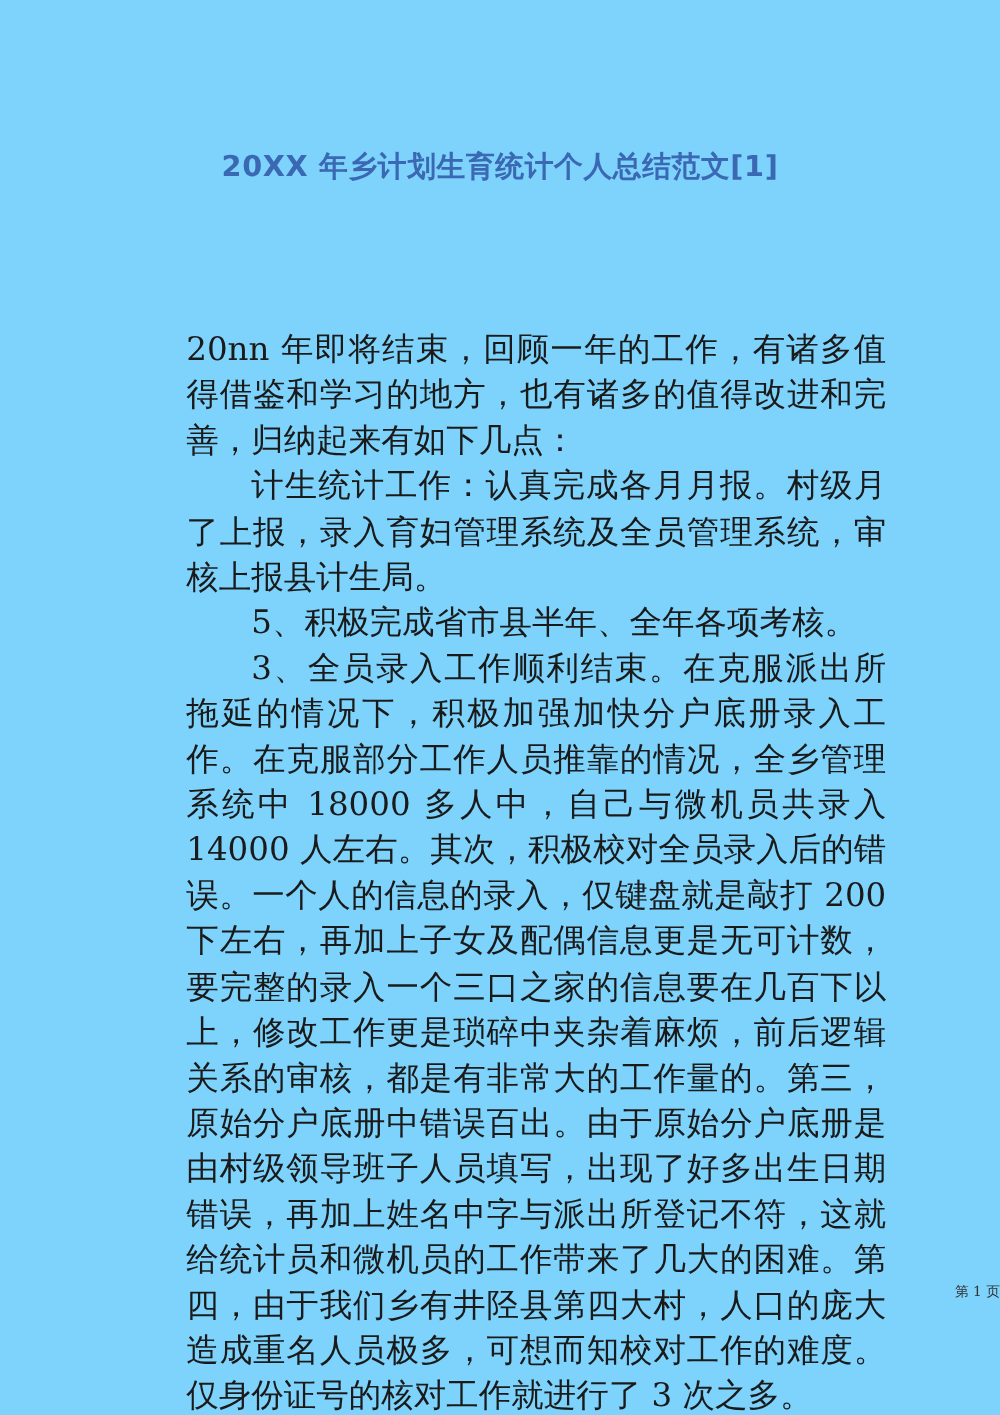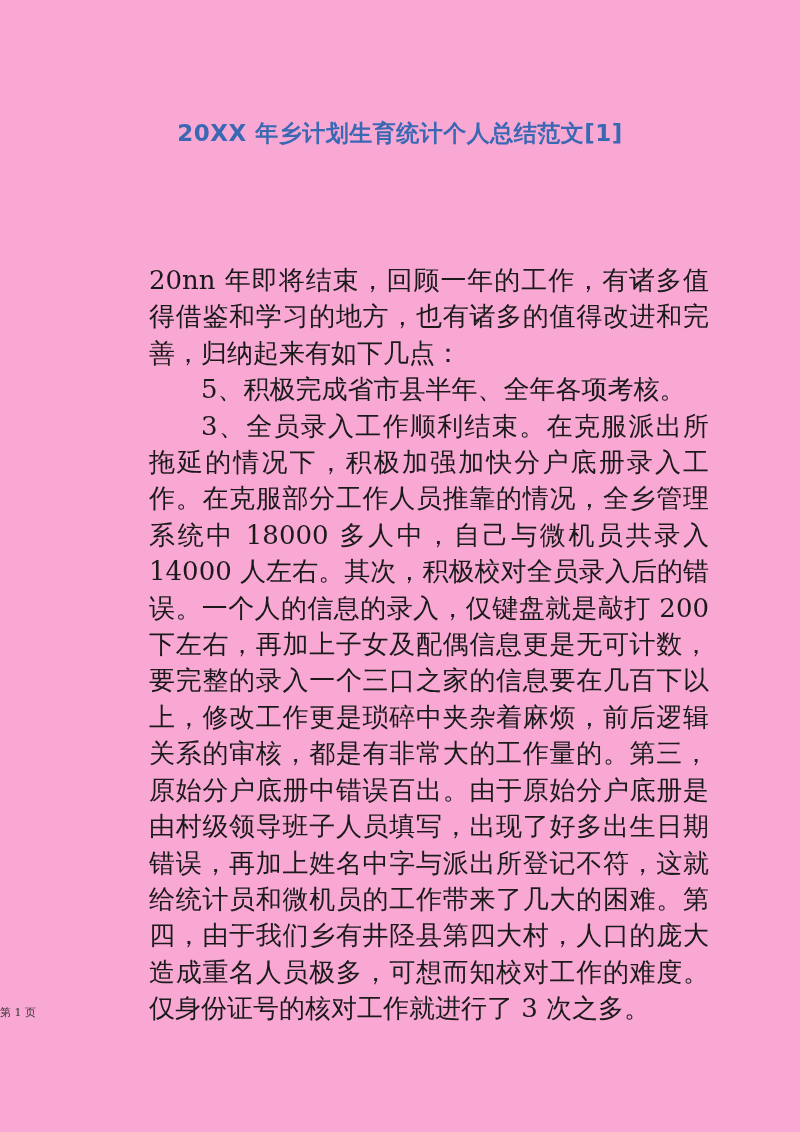--- a/index.html
+++ b/index.html
@@ -1,41 +1,42 @@
 <!DOCTYPE html>
 <html><head>
 <meta charset="utf-8">
 <style>
   html, body { margin: 0; padding: 0; background: #ffffff; }
   body { width: 800px; height: 1132px; position: relative; overflow: hidden; }
-  .page { position: absolute; left: 0; top: 0; width: 800px; height: 1132px; background: #f9a8d4; }
+  .page { position: absolute; left: 0; top: 0; width: 800px; height: 1132px; background: #7dd3fc; }
   .title {
     position: absolute; left: 0; top: 118px; width: 800px; text-align: center;
     font-family: "DejaVu Sans", "Liberation Sans", sans-serif;
     font-size: 23px; font-weight: bold; color: #3b68b3; letter-spacing: 0.5px;
   }
   .body-text {
     position: absolute; left: 118px; top: 262px; width: 560px;
     font-family: "DejaVu Serif", "Liberation Serif", serif;
     font-size: 26px; color: #1a1a1a; line-height: 36.4px; margin-left: 31px;
   }
   .body-text p { margin: 0; text-align: justify; }
   .body-text p.indent { text-indent: 2em; }
   .footer {
-    position: absolute; left: 0; top: 1005px; width: 800px; text-align: left;
+    position: absolute; left: 0; top: 1026px; width: 800px; text-align: right;
     font-family: "DejaVu Serif", "Liberation Serif", serif;
     font-size: 11px; color: #333;
   }
 </style>
 </head>
 <body>
 
 <div class="page">
   <div class="title">20XX 年乡计划生育统计个人总结范文[1]</div>
 
   <div class="body-text">
     <p>20nn 年即将结束，回顾一年的工作，有诸多值得借鉴和学习的地方，也有诸多的值得改进和完善，归纳起来有如下几点：</p>
+    <p class="indent">计生统计工作：认真完成各月月报。村级月了上报，录入育妇管理系统及全员管理系统，审核上报县计生局。</p>
     <p class="indent">5、积极完成省市县半年、全年各项考核。</p>
     <p class="indent">3、全员录入工作顺利结束。在克服派出所拖延的情况下，积极加强加快分户底册录入工作。在克服部分工作人员推靠的情况，全乡管理系统中 18000 多人中，自己与微机员共录入 14000 人左右。其次，积极校对全员录入后的错误。一个人的信息的录入，仅键盘就是敲打 200 下左右，再加上子女及配偶信息更是无可计数，要完整的录入一个三口之家的信息要在几百下以上，修改工作更是琐碎中夹杂着麻烦，前后逻辑关系的审核，都是有非常大的工作量的。第三，原始分户底册中错误百出。由于原始分户底册是由村级领导班子人员填写，出现了好多出生日期错误，再加上姓名中字与派出所登记不符，这就给统计员和微机员的工作带来了几大的困难。第四，由于我们乡有井陉县第四大村，人口的庞大造成重名人员极多，可想而知校对工作的难度。仅身份证号的核对工作就进行了 3 次之多。</p>
   </div>
 
   <div class="footer">第 1 页</div>
 </div>
 
 </body></html>

